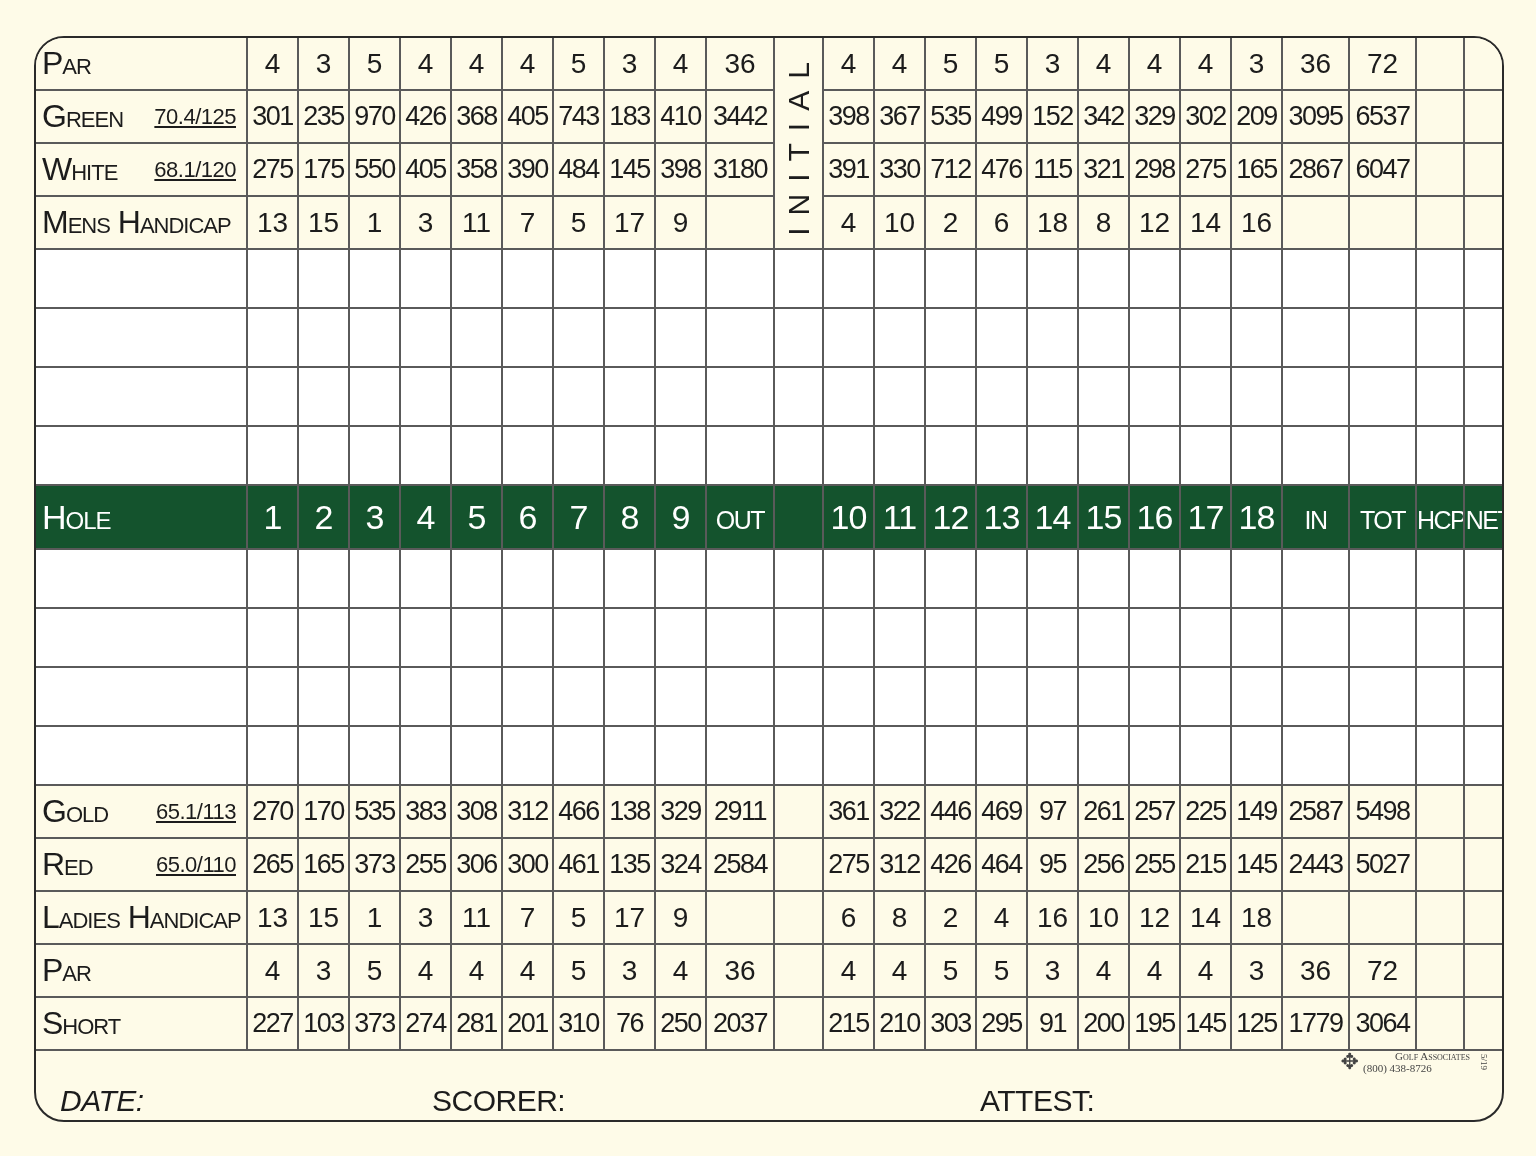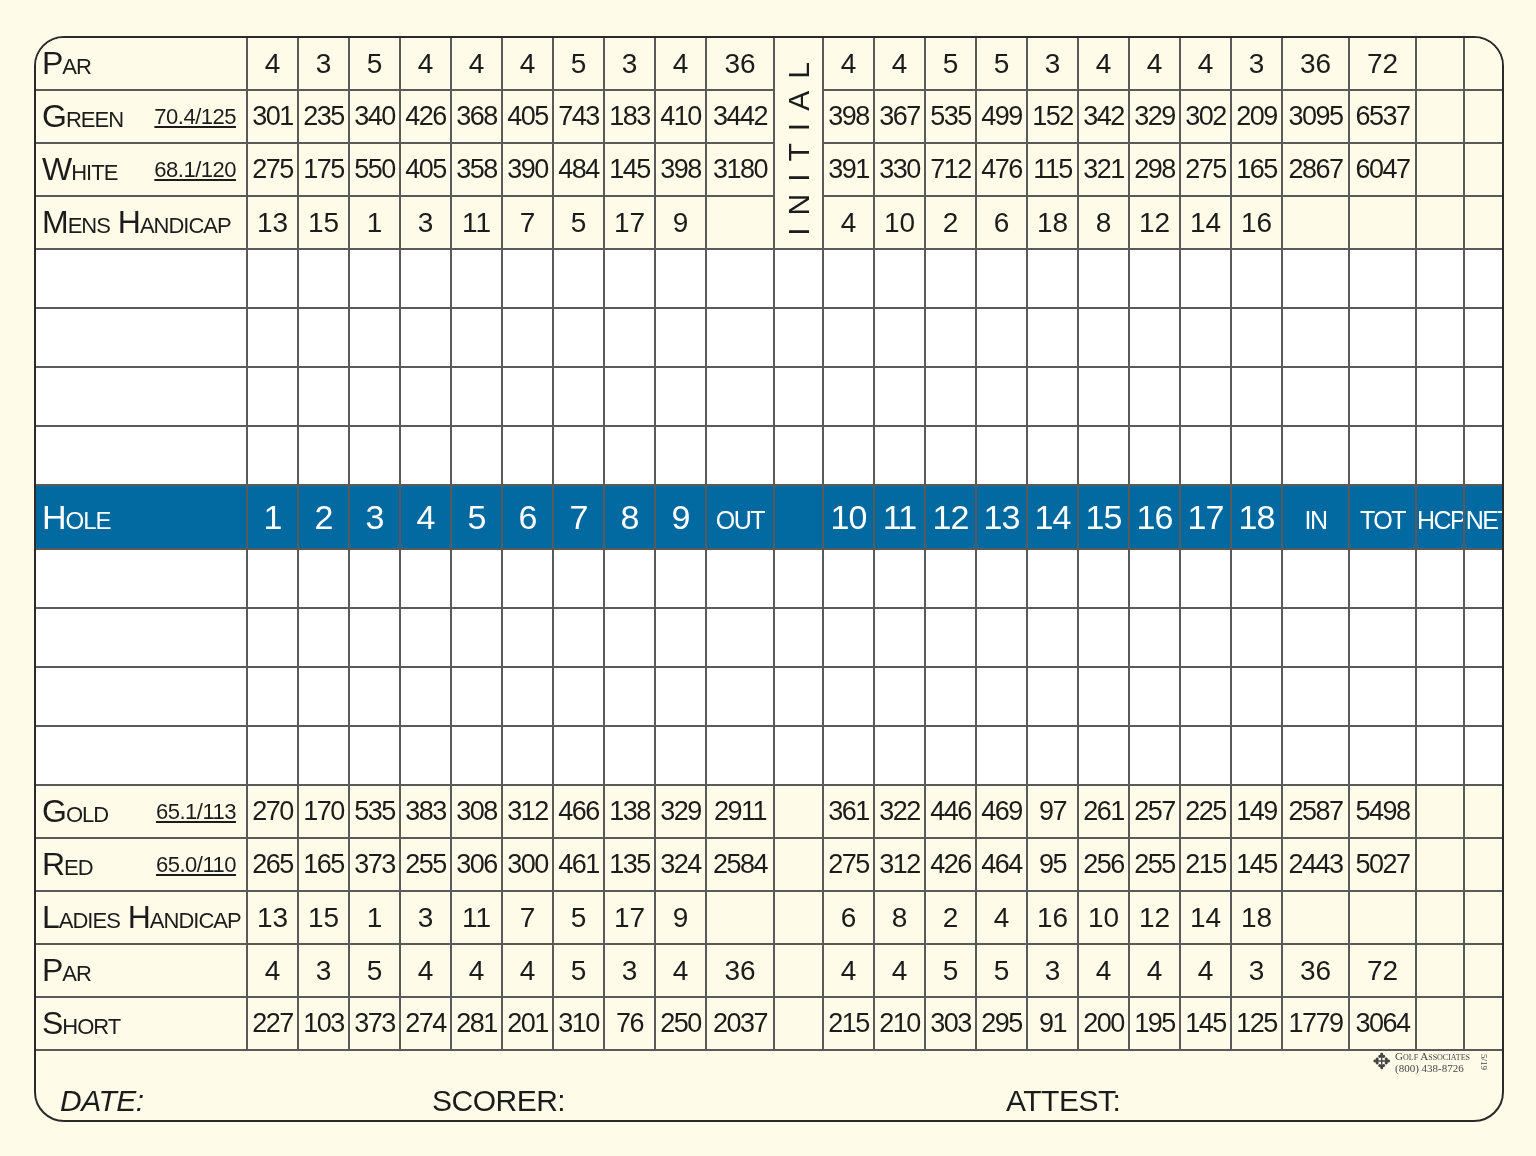--- a/index.html
+++ b/index.html
@@ -33,21 +33,21 @@
     overflow:hidden;
     white-space:nowrap;
   }
   table.sc tr:first-child td { border-top:none; }
   table.sc td:first-child { border-left:none; }
   table.sc td:last-child { border-right:none; }
   .info td { background:#fefbe8; height:51px; font-size:27px; letter-spacing:-1.5px; }
   .info.par td, .info.hcp td { font-size:28px; letter-spacing:0; }
   .blank td { background:#ffffff; height:57px; }
   .hole td {
-    background:#0369a1; color:#ffffff; height:56px;
+    background:#14532d; color:#ffffff; height:56px;
     border-color:#1b1b1b; font-size:34px; letter-spacing:-1px;
   }
   .hole td.sm { font-size:25px; letter-spacing:-1.5px; padding-top:6px; }
   .label { text-align:left !important; padding-left:6px !important; }
   .lbl-main { font-size:32px; letter-spacing:-1px; font-variant:small-caps; }
   .lbl-rating { font-size:22px; letter-spacing:-0.5px; position:absolute; right:10px; bottom:12px;text-decoration:underline; }
   .lblwrap { position:relative; height:100%; width:100%; display:flex; align-items:center; }
   .sc-caps { font-variant:small-caps; }
   .initial-cell {
     background:#fefbe8;
@@ -141,21 +141,21 @@
         </tr>
         <tr class="info">
           <td class="label">
             <div class="lblwrap">
               <span class="lbl-main">Green</span>
               <span class="lbl-rating">70.4/125</span>
             </div>
           </td>
           <td>301</td>
           <td>235</td>
-          <td>340</td>
+          <td>970</td>
           <td>426</td>
           <td>368</td>
           <td>405</td>
           <td>743</td>
           <td>183</td>
           <td>410</td>
           <td>3442</td>
           <td>398</td>
           <td>367</td>
           <td>535</td>
@@ -634,23 +634,23 @@
           <td>3064</td>
           <td></td>
           <td></td>
         </tr>
       </tbody>
   </table>
 
   <div class="footer">
     <span class="f-label" style="left:24px;font-style:italic;">DATE:</span>
     <span class="f-label" style="left:396px;">SCORER:</span>
-    <span class="f-label" style="left:970px;margin-top:40px;">ATTEST:</span>
+    <span class="f-label" style="left:944px;margin-top:40px;">ATTEST:</span>
     <div class="logo">
       <span class="cross">✥</span>
       <div class="txt">
-        <div style="font-variant:small-caps;">Golf Associates</div>
+        <div style="font-variant:small-caps;margin-left:32px;">Golf Associates</div>
         <div>(800) 438-8726</div>
       </div>
       <span class="ver">5/19</span>
     </div>
   </div>
 </div>
 
 </body></html>

